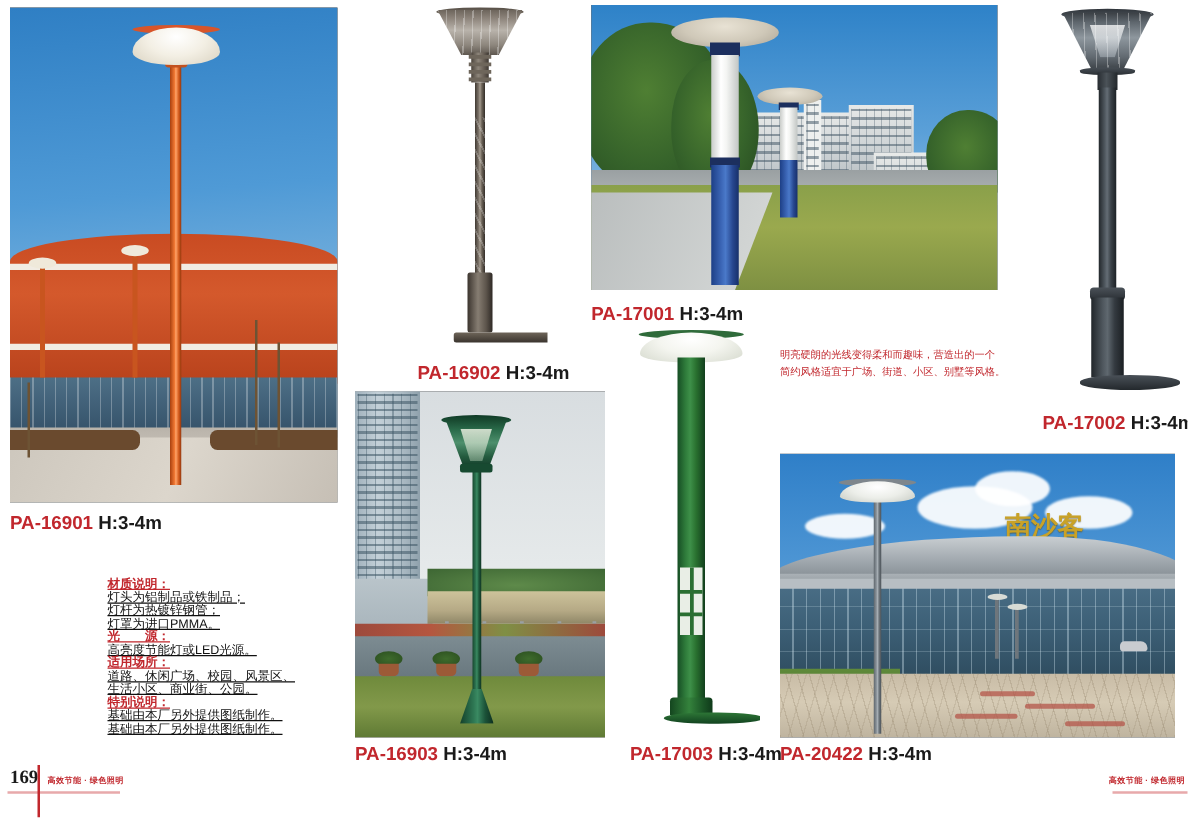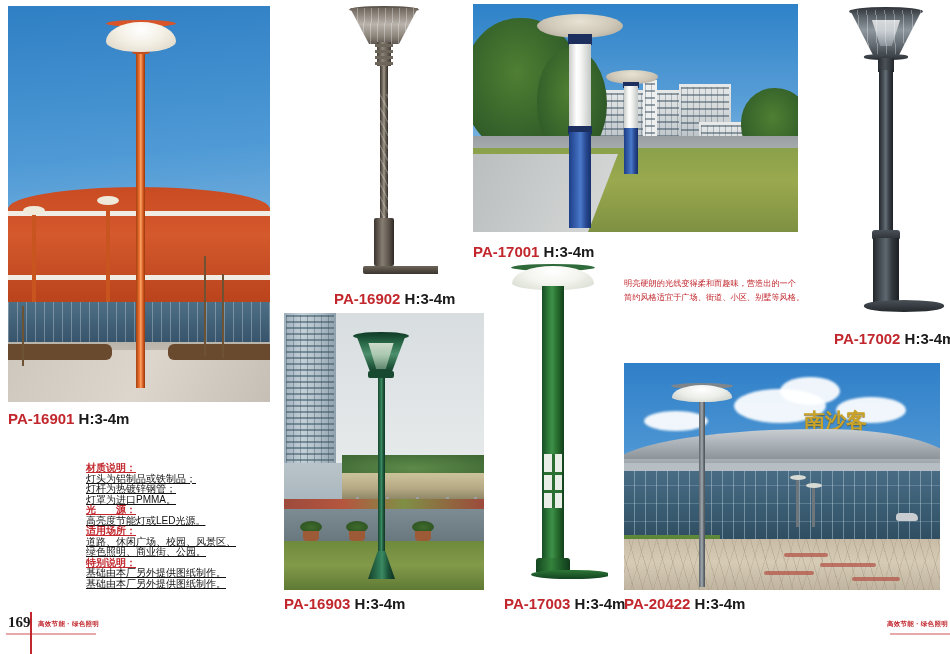--- a/index.html
+++ b/index.html
@@ -369,21 +369,21 @@
 
   <div class="specs">
     <div class="hd">材质说明：</div>
     <div class="bd">灯头为铝制品或铁制品；</div>
     <div class="bd">灯杆为热镀锌钢管；</div>
     <div class="bd">灯罩为进口PMMA。</div>
     <div class="hd">光　　源：</div>
     <div class="bd">高亮度节能灯或LED光源。</div>
     <div class="hd">适用场所：</div>
     <div class="bd">道路、休闲广场、校园、风景区、</div>
-    <div class="bd">绿色照明、商业街、公园。</div>
+    <div class="bd">生活小区、商业街、公园。</div>
     <div class="hd">特别说明：</div>
     <div class="bd">基础由本厂另外提供图纸制作。</div>
     <div class="bd">基础由本厂另外提供图纸制作。</div>
   </div>
 
   <div class="copy">
     <div>明亮硬朗的光线变得柔和而趣味，营造出的一个</div>
     <div>简约风格适宜于广场、街道、小区、别墅等风格。</div>
   </div>
 

